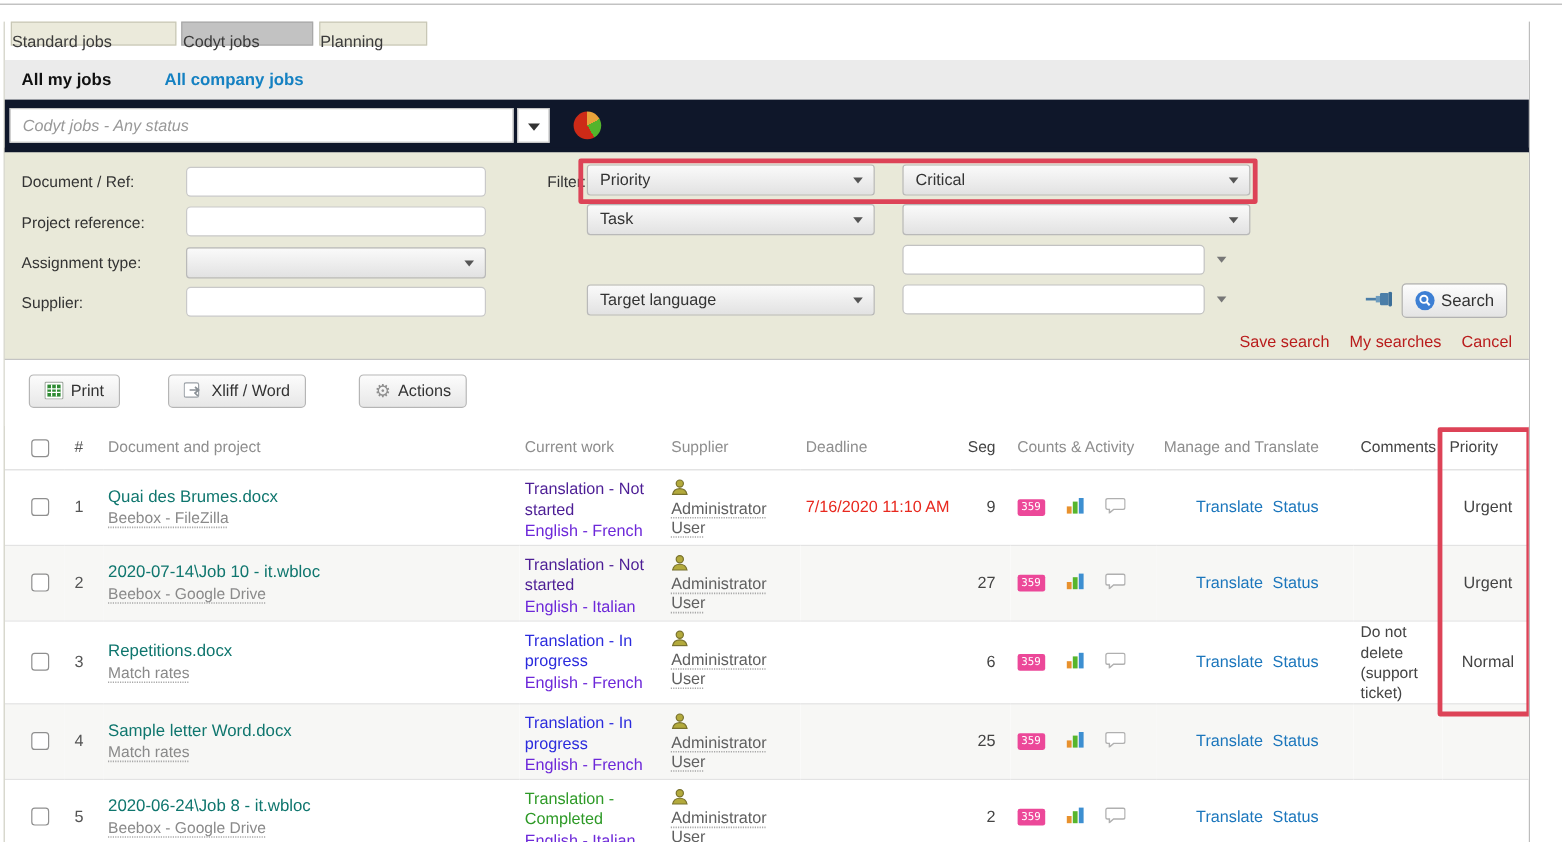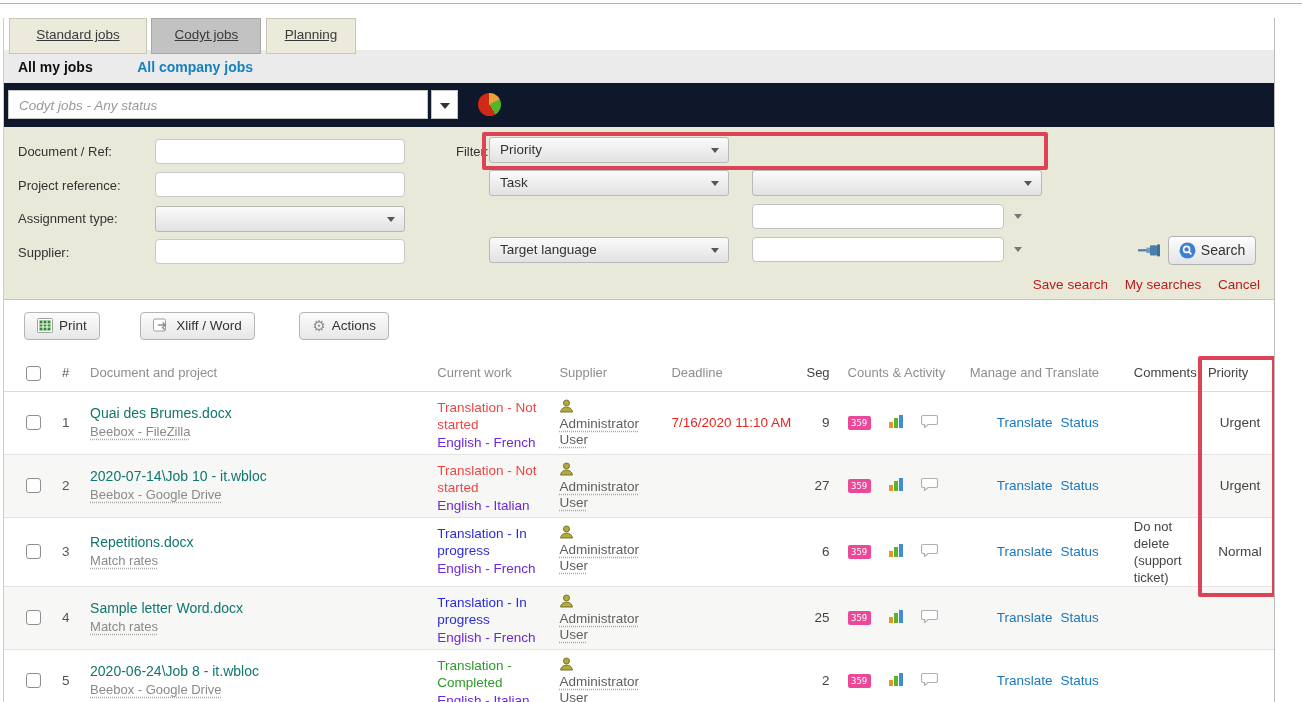--- a/index.html
+++ b/index.html
@@ -5,23 +5,23 @@
   * { margin:0; padding:0; box-sizing:border-box; }
   html,body { width:1302px; height:702px; background:#fff; overflow:hidden;
     font-family:"Liberation Sans", sans-serif; }
   .page { position:relative; width:1302px; height:702px; }
   .topline { position:absolute; top:3px; left:0; width:1302px; height:1px; background:#b3b3b3; }
   .panel { position:absolute; top:18px; left:3px; width:1272px; height:684px;
     border-left:1px solid #cfcfc2; border-right:1px solid #bdbdbd; background:#fff; }
 
   
   .tabs { position:relative; height:32px; }
-  .tab { display:inline-block; height:36px; line-height:31px; text-align:center;
+  .tab { display:inline-block; height:20px; line-height:31px; 
     font-size:13.5px; color:#3a3a3a; background:#ebeadb; border:1px solid #c8c7b6;
-    vertical-align:top; cursor:default;text-decoration:underline; }
+    vertical-align:top; cursor:default; }
   .tab.t1 { width:138px; margin-left:5px; }
   .tab.t2 { width:110px; background:#c2c2c2; border-color:#a8a8a8; }
   .tab.t3 { width:90px; }
 
   
   .subbar { height:33px; line-height:33px; background:#ebebeb; padding-left:14px; }
   .subtab-current { font-weight:bold; font-size:14px; color:#111; }
   .subtab-link { font-weight:bold; font-size:14px; color:#1581c2; margin-left:40px; }
 
   
@@ -93,21 +93,21 @@
   .c-pri { width:72px; text-align:center; color:#444; }
   th.c-seg { text-align:right; padding-right:12px; }
   th.c-man, th.c-pri { text-align:left; padding-left:6px; }
 
   .cb { display:inline-block; width:15px; height:15px; background:#fff;
     border:1px solid #8f8f8f; border-radius:3px; vertical-align:middle; cursor:pointer; }
   .doc { font-size:14px; color:#0f766e; line-height:18px; }
   .proj { font-size:13px; color:#8a8a8a; line-height:18px; margin-top:1px; }
   .dotted { text-decoration:underline dotted #a8a8a8; text-underline-offset:3px; cursor:pointer; display:inline; }
   .status { line-height:17px; cursor:pointer; }
-  .st-ns { color:#ef4444; } .st-ip { color:#2b2bdd; } .st-cp { color:#2e9a27; }
+  .st-ns { color:#4c1d95; } .st-ip { color:#2b2bdd; } .st-cp { color:#2e9a27; }
   .langs { color:#6d28d9; line-height:17px; margin-top:1px; }
   .supname { color:#606060; line-height:16px; width:82px;
     text-decoration:underline dotted #a8a8a8; text-underline-offset:3px; cursor:pointer; }
   .badge { display:inline-block; min-width:23px; height:14px; background:#ec4899; border-radius:2px;
     color:#fff; font-family:"DejaVu Sans Mono", monospace; font-size:9px; line-height:14px;
     text-align:center; vertical-align:middle; cursor:pointer; }
   .icnspace { display:inline-block; margin-left:17px; vertical-align:middle; cursor:pointer; }
   .lnk { color:#1b76bc; cursor:pointer; } .lnk + .lnk { margin-left:8px; }
 </style>
 </head>
@@ -142,20 +142,21 @@
       <span class="flabel" style="left:14px;top:51px;">Project reference:</span>
       <input class="ftext" style="left: 151px; top: 45px;" value="">
       <span class="flabel" style="left:14px;top:84px;">Assignment type:</span>
       <div class="dd" style="left:151px;top:79px;width:250px;"><span></span><span class="arr"></span></div>
       <span class="flabel" style="left:14px;top:118px;">Supplier:</span>
       <input class="ftext" style="left: 151px; top: 112px;" value="">
 
       <span class="flabel" style="left:452px;top:17px;">Filter:</span>
 
       <div class="dd" style="left:485px;top:10px;width:240px;"><span>Priority</span><span class="arr"></span></div>
+      <div class="dd" style="left:748px;top:10px;width:290px;"><span>Critical</span><span class="arr"></span></div>
 
       <div class="dd" style="left:485px;top:43px;width:240px;"><span>Task</span><span class="arr"></span></div>
       <div class="dd" style="left:748px;top:43px;width:290px;"><span></span><span class="arr"></span></div>
 
       <div class="combo-wrap" style="left:748px;top:77px;"><span class="combo-input"></span><span class="combo-tri"></span></div>
 
       <div class="dd" style="left:485px;top:110px;width:240px;"><span>Target language</span><span class="arr"></span></div>
       <div class="combo-wrap" style="left:748px;top:110px;"><span class="combo-input"></span><span class="combo-tri"></span></div>
 
       <span class="pinbtn">

